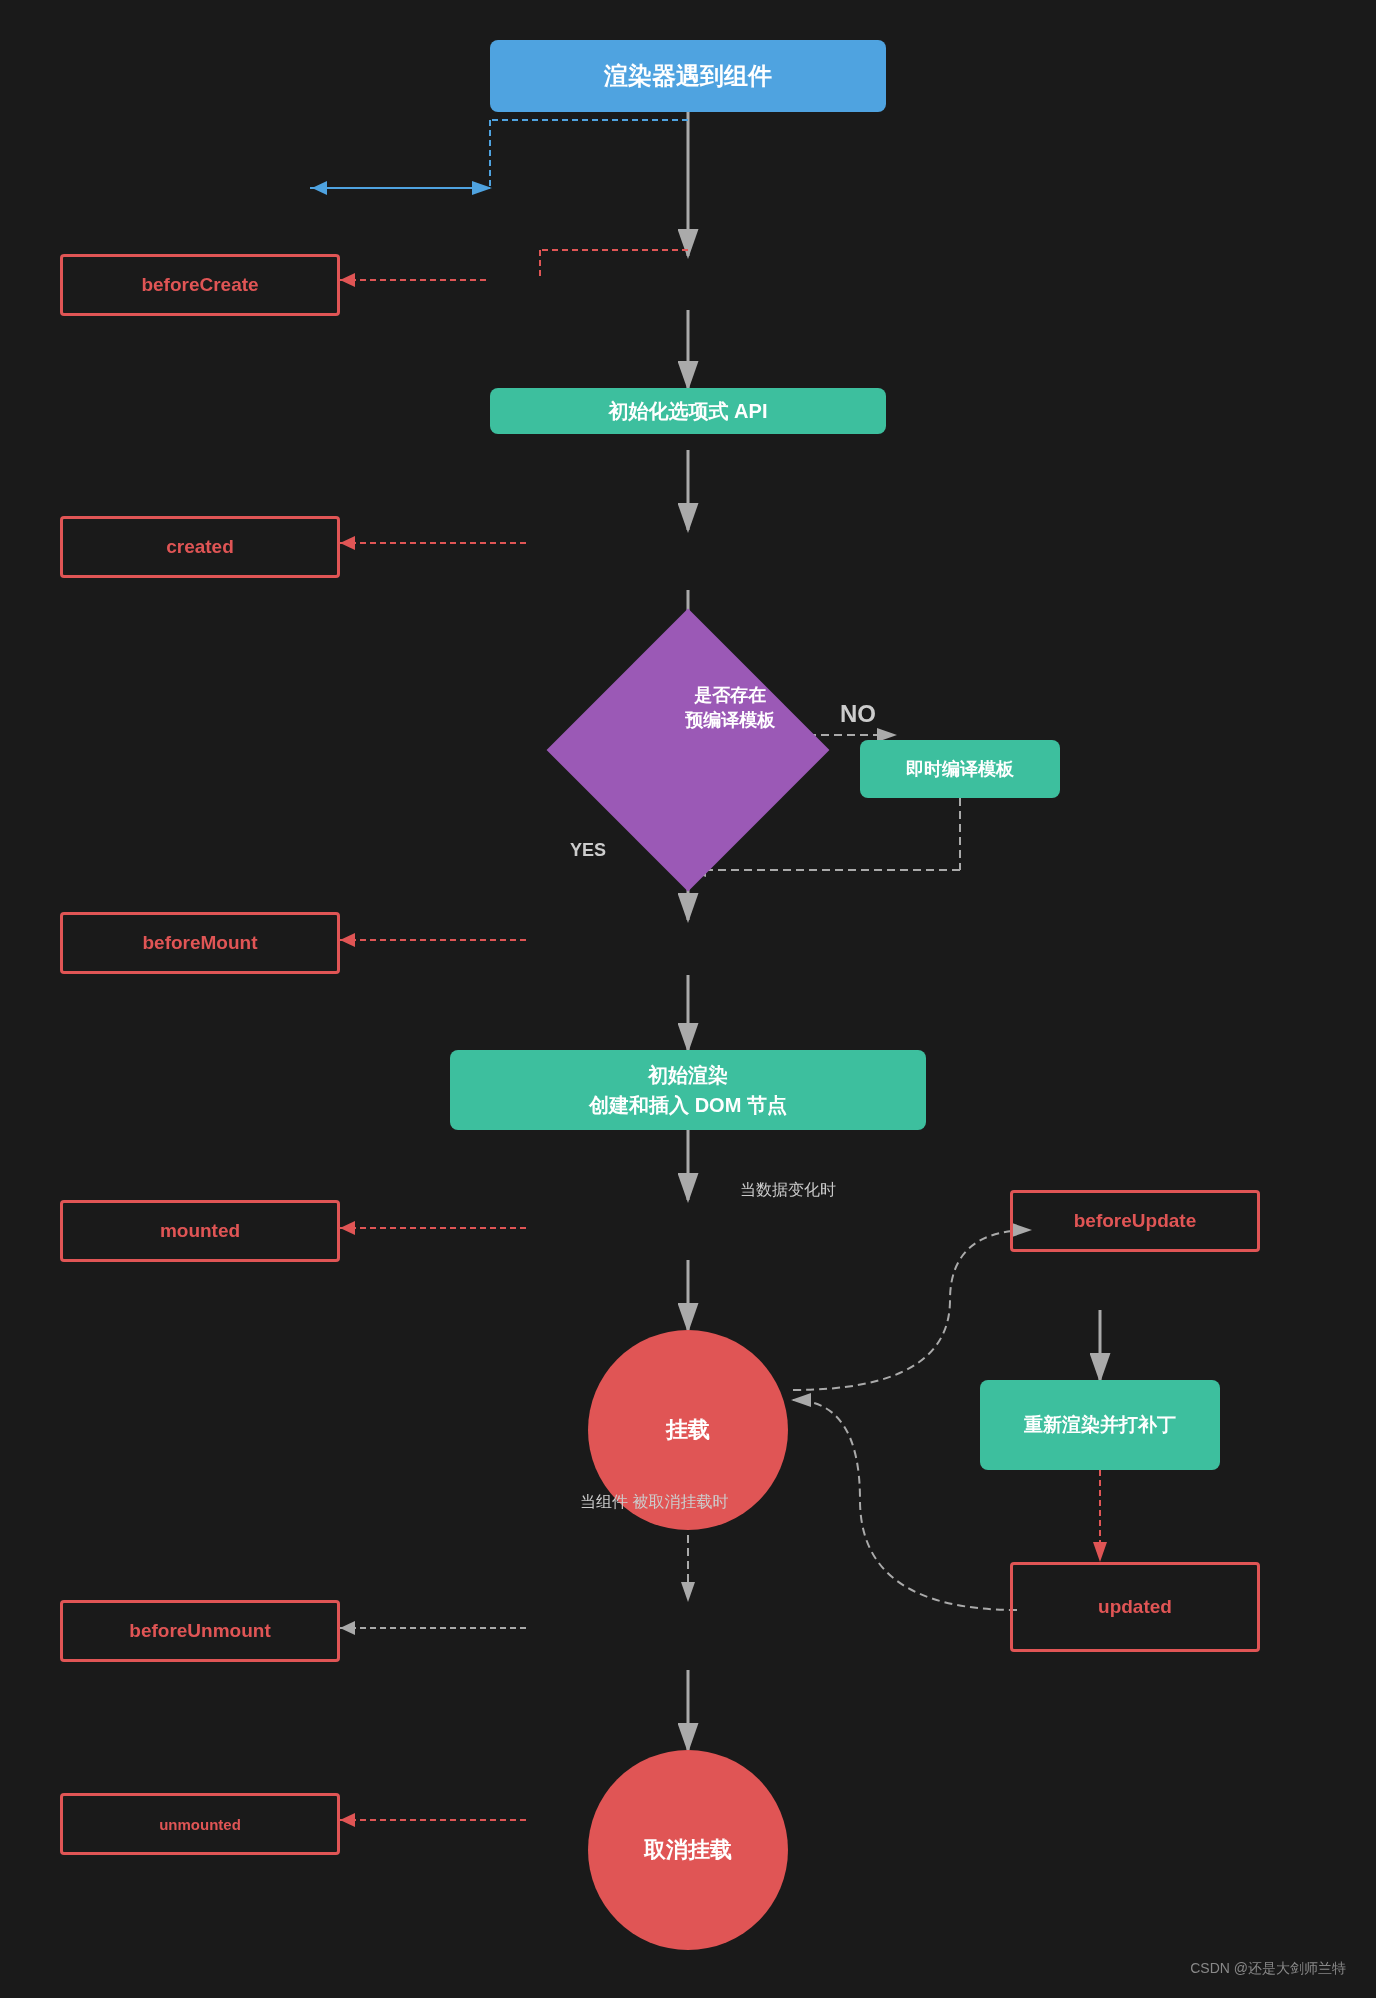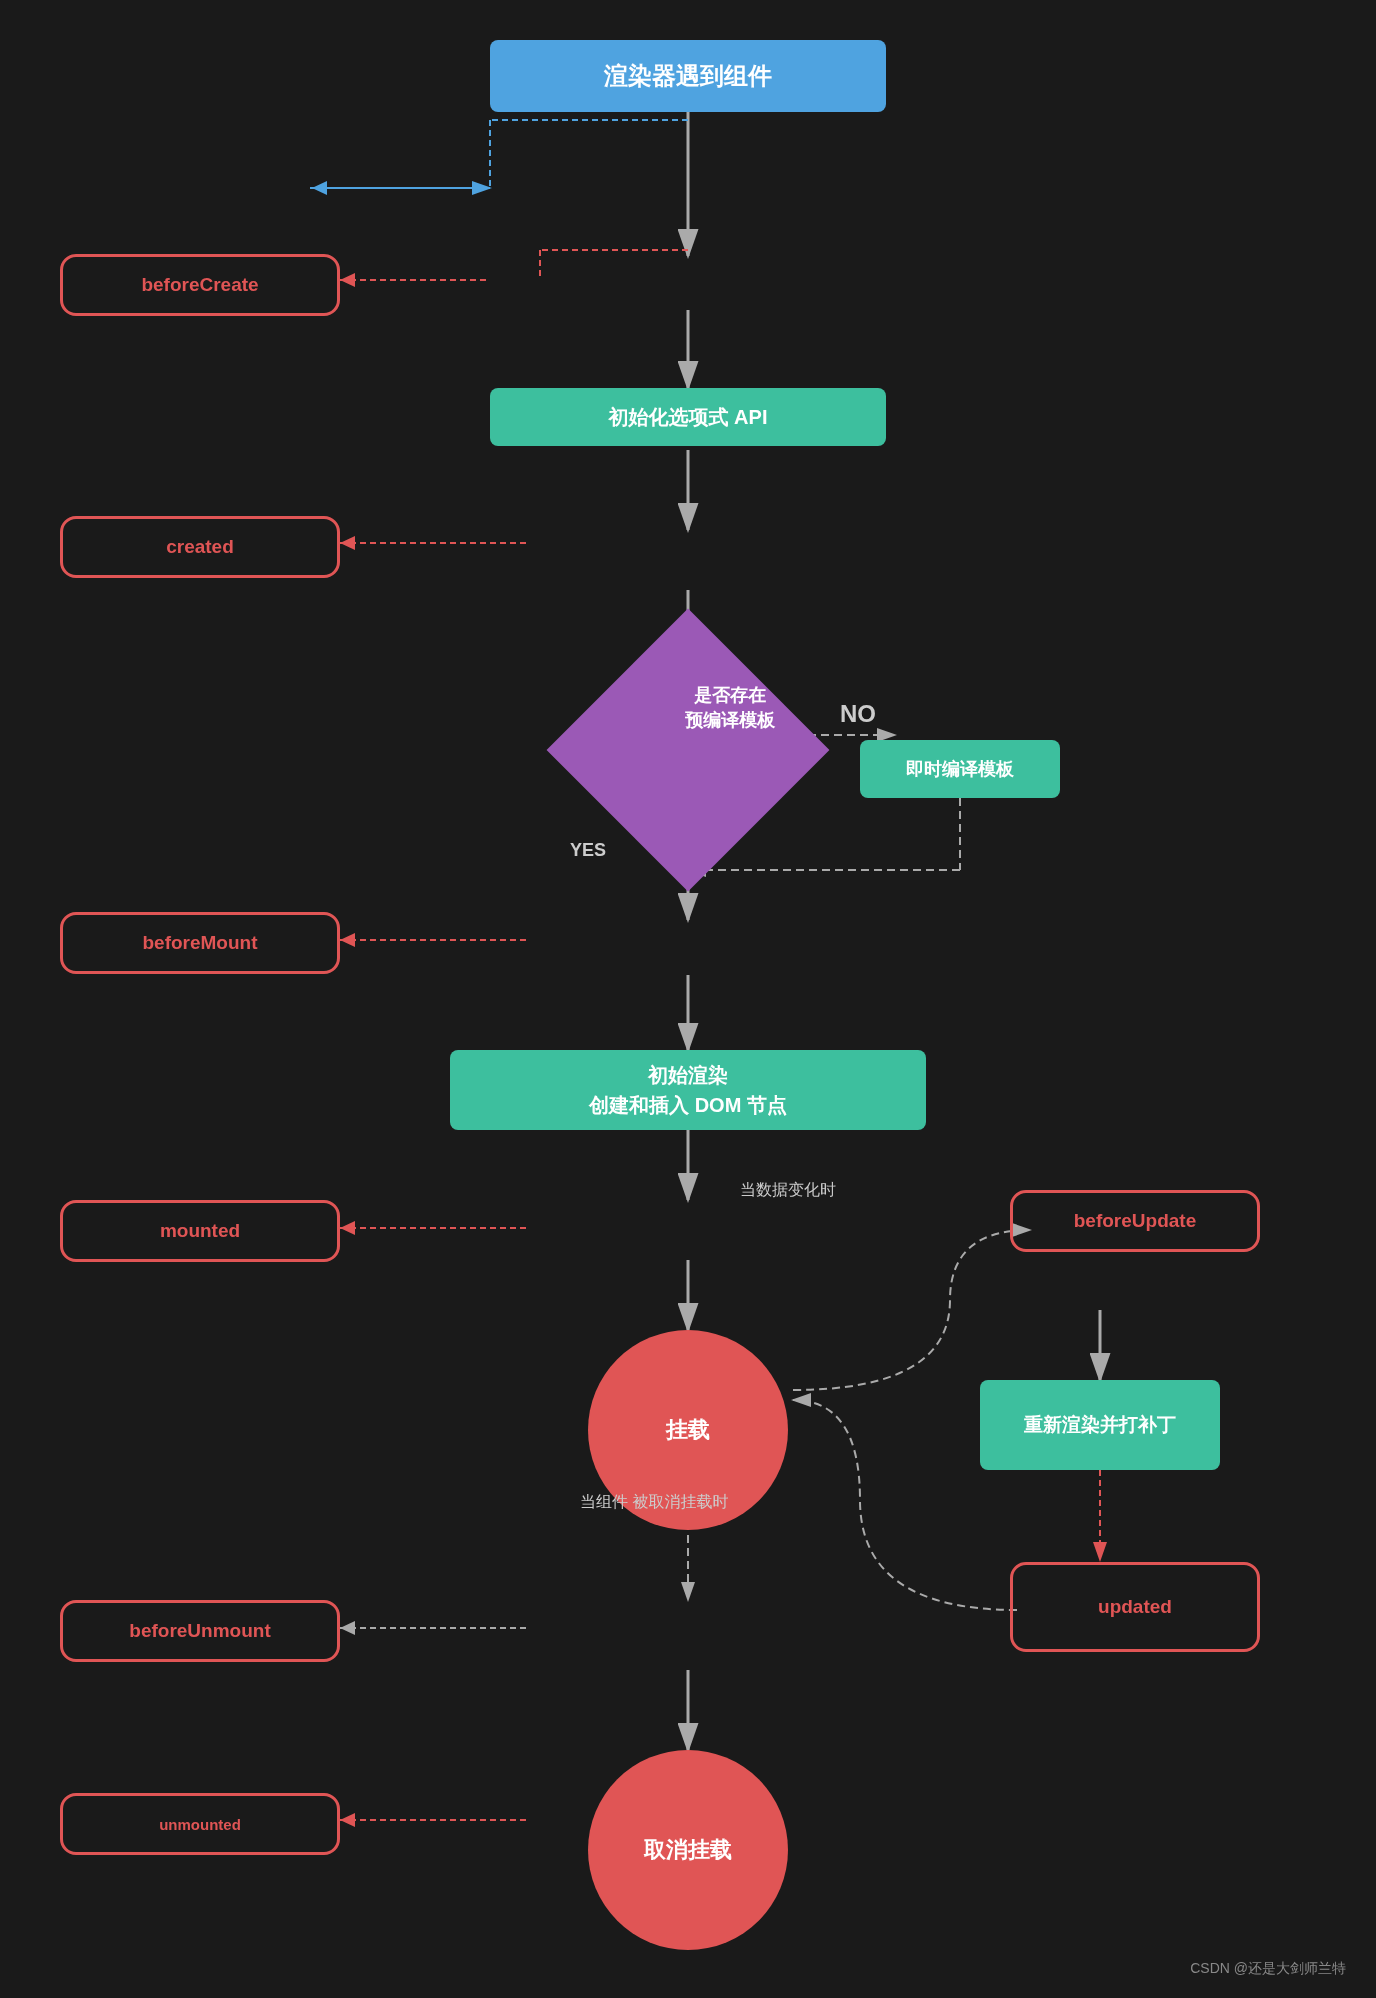--- a/index.html
+++ b/index.html
@@ -33,21 +33,21 @@
       color: white;
       text-align: center;
       padding: 14px 30px;
       font-size: 20px;
       font-weight: bold;
       position: absolute;
     }
     .box-red-outline {
       background: transparent;
       border: 3px solid #e05555;
-      border-radius: 16px;
+      border-radius: 4px;
       color: #e05555;
       text-align: center;
       padding: 28px 20px;
       font-size: 20px;
       font-weight: bold;
       position: absolute;
     }
     .box-blue-outline {
       background: transparent;
       border: 3px solid #4fa3e0;
@@ -195,21 +195,21 @@
         <polygon points="0 0, 10 3.5, 0 7" fill="#e05555"></polygon>
       </marker>
     </defs>
   </svg>
 
   <div class="box-blue" style="left:490px; top:40px; width:396px; height:72px; display:flex; align-items:center; justify-content:center; font-size:24px;">渲染器遇到组件</div>
 
 
   <div class="box-red-outline" style="left:60px; top:254px; width:280px; height:56px; display:flex; align-items:center; justify-content:center; font-size:19px;">beforeCreate</div>
 
-  <div class="box-green" style="left:490px; top:388px; width:396px; height:58px; display:flex; align-items:center; justify-content:center; font-size:20px;">初始化选项式 API</div>
+  <div class="box-green" style="left:490px; top:388px; width:396px; height:46px; display:flex; align-items:center; justify-content:center; font-size:20px;">初始化选项式 API</div>
 
   <div class="box-red-outline" style="left:60px; top:516px; width:280px; height:56px; display:flex; align-items:center; justify-content:center; font-size:19px;text-align:center;">created</div>
 
   <div class="diamond" style="left:588px; top:650px; width:200px; height:200px;">
     <div class="diamond-inner">
       <span>是否存在<br>预编译模板</span>
     </div>
   </div>
 
   <div class="box-green" style="left:860px; top:740px; width:200px; height:58px; display:flex; align-items:center; justify-content:center; font-size:18px;">即时编译模板</div>

